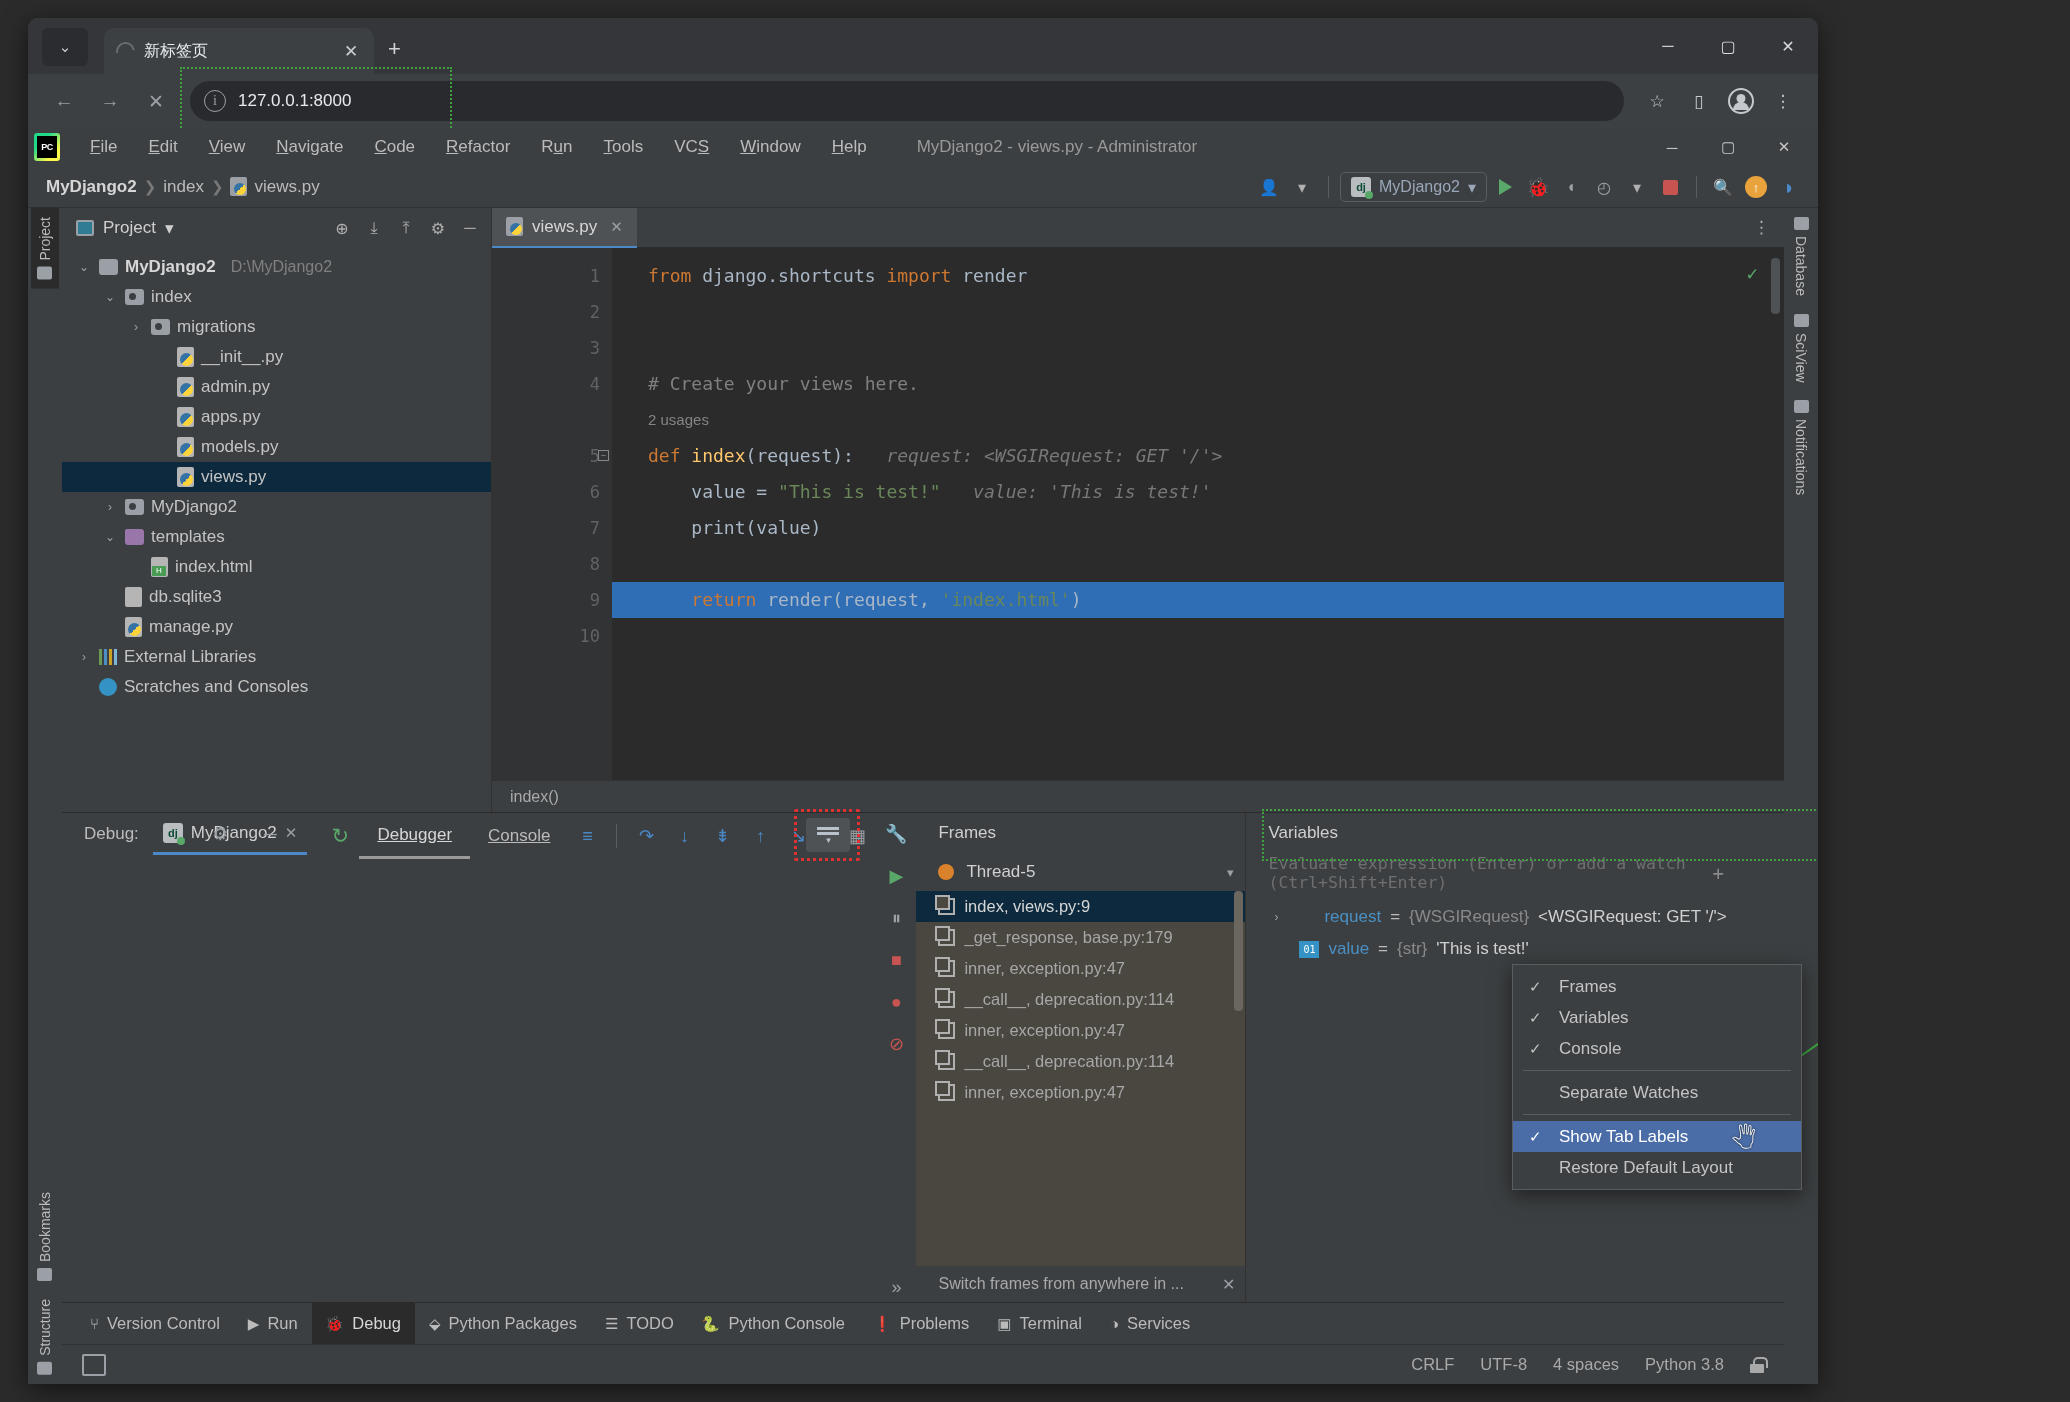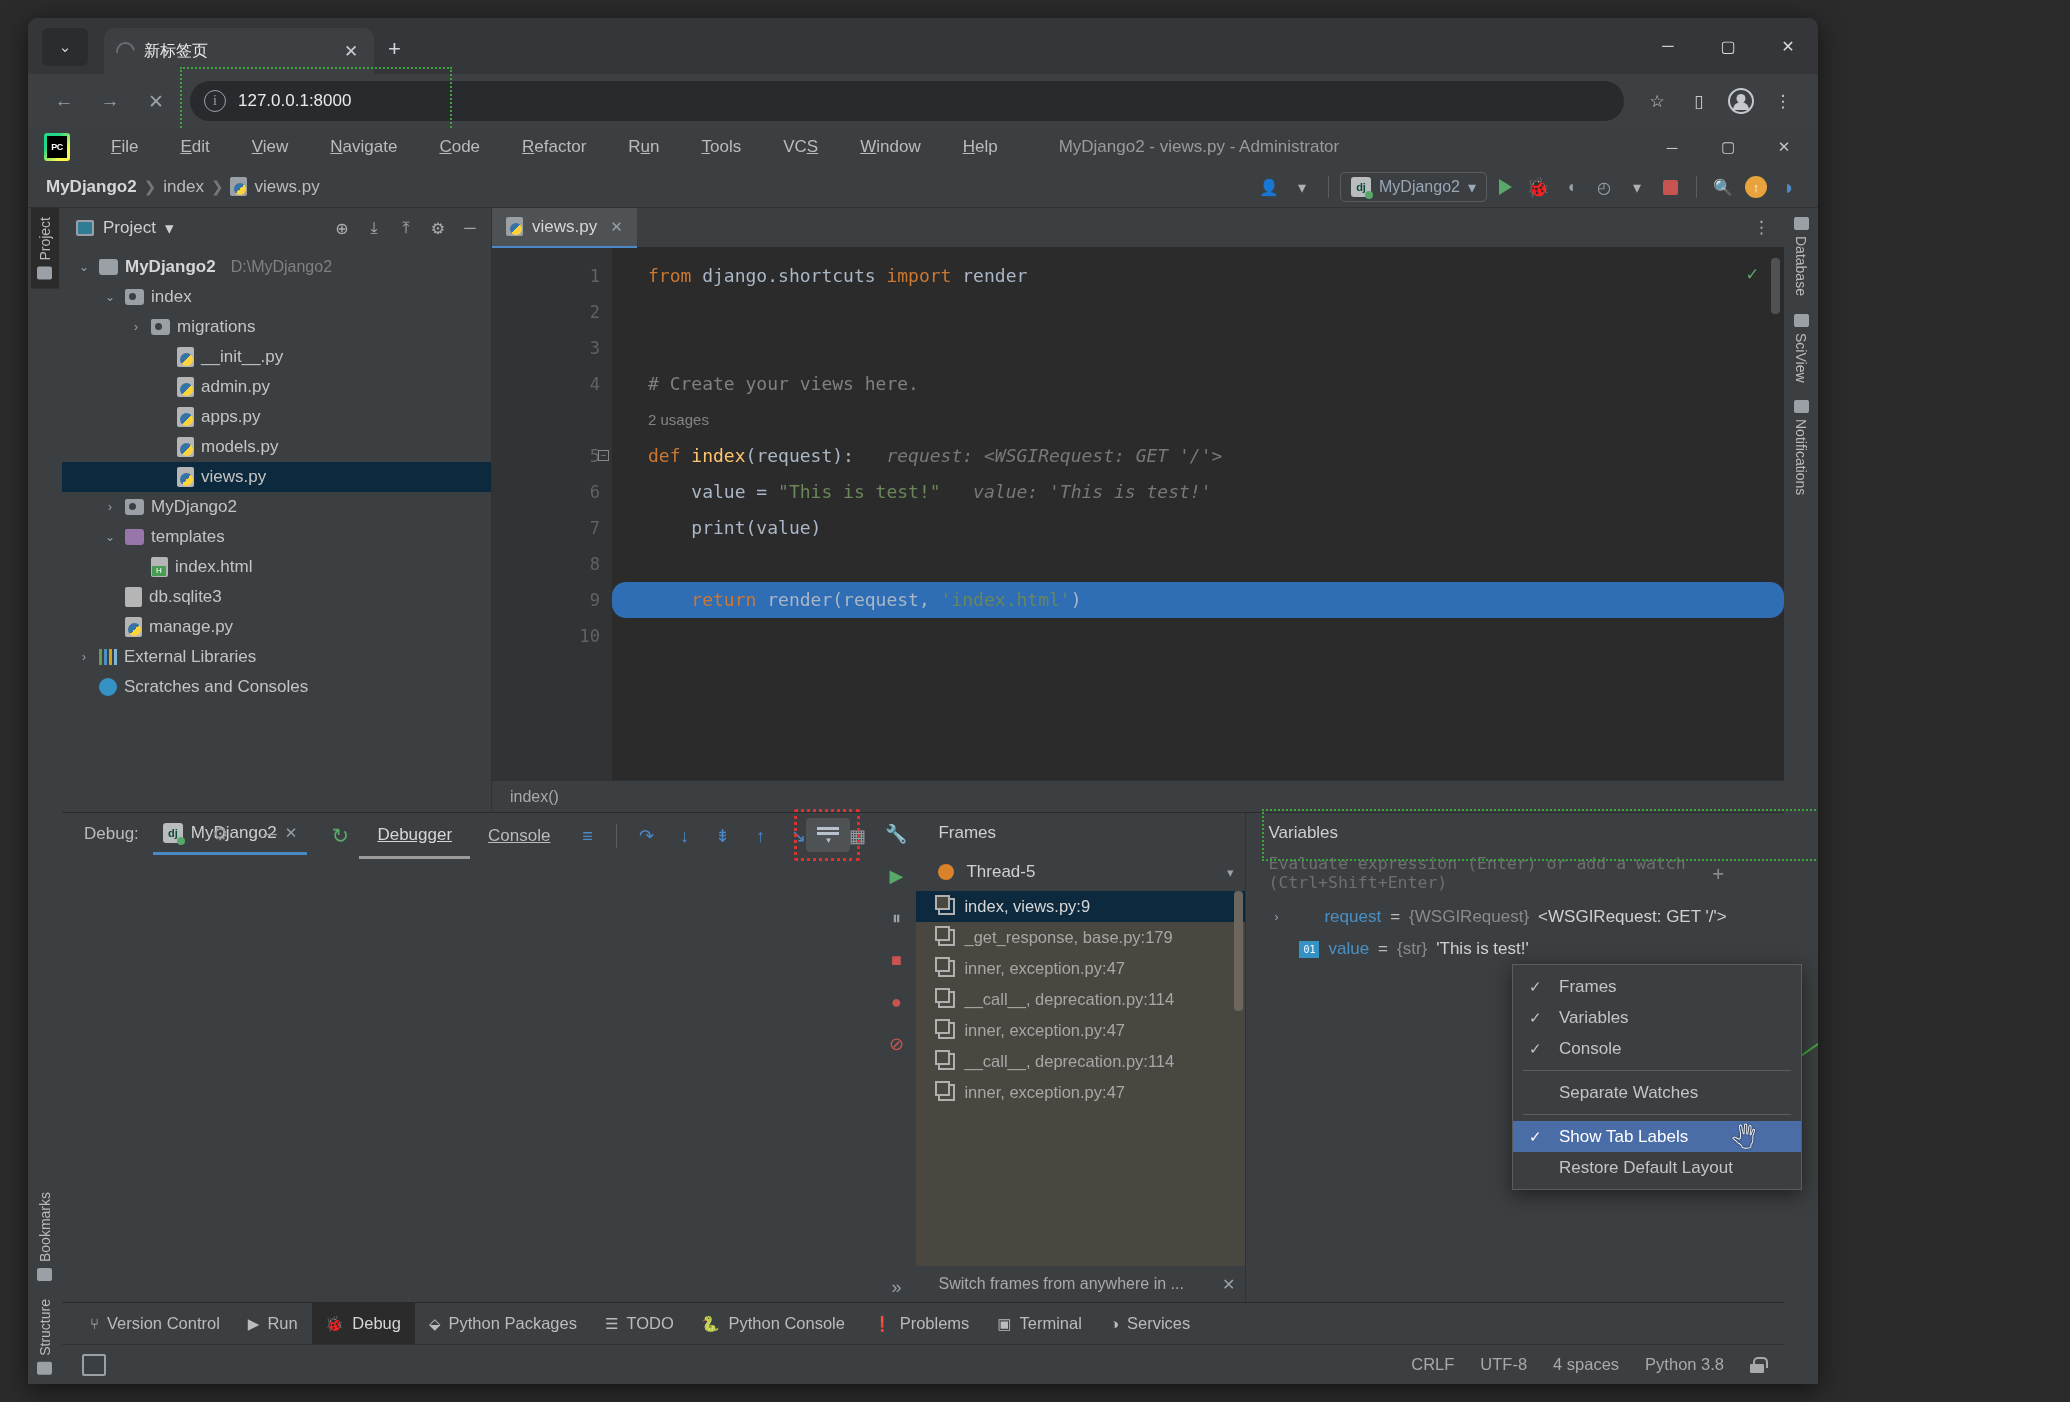--- a/index.html
+++ b/index.html
@@ -60,21 +60,21 @@
     position:absolute; left:-10px; top:-14px; width:272px; height:68px;
     border:2px dotted #3ea33e; pointer-events:none;
   }
   .addr-right { display:flex; align-items:center; gap:4px; padding-left:8px; }
   .addr-icon { width:38px; height:38px; display:flex; align-items:center; justify-content:center; color:#c5c8cc; font-size:17px; }
   .avatar-circle { width:26px;height:26px;border-radius:50%;border:2px solid #c5c8cc; position:relative;}
   .avatar-circle:before{content:"";position:absolute;left:50%;top:4px;transform:translateX(-50%);width:9px;height:9px;border-radius:50%;background:#c5c8cc;}
   .avatar-circle:after{content:"";position:absolute;left:50%;bottom:2px;transform:translateX(-50%);width:16px;height:8px;border-radius:8px 8px 0 0;background:#c5c8cc;}
   
   #ide { position:absolute; left:0; top:110px; right:0; bottom:0; background:#3c3f41; display:flex; flex-direction:column; }
-  .menubar { height:38px; background:#3c3f41; display:flex; align-items:center; padding-left:10px; gap:16px; position:relative; }
+  .menubar { height:38px; background:#3c3f41; display:flex; align-items:center; gap:5px; position:relative; }
   .pc-logo { width:26px; height:28px; margin:0 12px 0 6px; position:relative; border-radius:3px;
     background:linear-gradient(135deg,#21d789 0%,#21d789 30%,#fcf84a 75%,#fcf84a 100%); }
   .pc-logo span { position:absolute; left:3px; top:3px; right:3px; bottom:3px; background:#000; color:#fff;
     font-size:9px; font-weight:bold; display:flex; align-items:center; justify-content:center; letter-spacing:-.5px;}
   .menu-item { padding:4px 13px; color:#bbbbbb; font-size:17px; white-space:nowrap; }
   .menu-item u { text-decoration:underline; }
   .win-title { margin-left:32px; color:#9a9a9a; font-size:17px; white-space:nowrap; }
   .ide-winbtns { position:absolute; right:6px; top:0; height:38px; display:flex; }
   .ide-winbtn { width:56px; height:38px; display:flex;align-items:center;justify-content:center;color:#c6c6c6;font-size:15px;}
   
@@ -139,21 +139,21 @@
   .edtab .x { color:#9aa0a6; font-size:15px; margin-left:4px;}
   .edtab-more { position:absolute; right:14px; color:#b0b0b0; font-size:17px; }
   .code-area { flex:1; display:flex; position:relative; overflow:hidden; font-family:"DejaVu Sans Mono", monospace; font-size:18px; }
   .gutter { width:120px; background:#313335; flex:none; padding-top:10px; position:relative;}
   .gln { height:36px; line-height:36px; text-align:right; padding-right:12px; color:#606366; font-size:17px; position:relative;}
   .gln .bp { position:absolute; right:-48px; top:9px; width:18px;height:18px;border-radius:50%;background:#c75450;}
   .gln .ghtml { position:absolute; right:-22px; top:8px; width:16px;height:19px;background:#b5b5b5;border-radius:2px;}
   .gln .ghtml:after{content:"H";position:absolute;left:1px;bottom:1px;width:13px;height:9px;background:#499c54;color:#fff;font-size:7px;text-align:center;line-height:9px;font-family:"Liberation Sans",sans-serif;}
   .codelines { flex:1; padding-top:10px; position:relative; min-width:0;}
   .cl { height:36px; line-height:36px; white-space:pre; padding-left:36px; color:#a9b7c6; }
-  .cl.hl { background:#2f6db5;border-radius:14px; }
+  .cl.hl { background:#2f6db5; }
   .usages { height:36px; line-height:36px; padding-left:36px; color:#848484; font-size:15px; font-family:"Liberation Sans",sans-serif;}
   .kw { color:#cc7832; } .fn { color:#ffc66d; } .str { color:#6a8759; }
   .cmt { color:#808080; } .hint { color:#787878; font-style:italic; }
   .fold-mark { position:absolute; left:-14px; top:12px; width:11px;height:11px;border:1px solid #888; color:#888; font-size:9px; line-height:9px; text-align:center;}
   .inspect-ok { position:absolute; right:26px; top:14px; color:#59a869; font-size:19px; }
   .ed-scroll { position:absolute; right:4px; top:10px; width:9px; bottom:10px; }
   .ed-scroll i { position:absolute; right:0; top:0; width:9px; height:56px; background:#4e5254; border-radius:4px; display:block;}
   .breadcrumb-bot { height:32px; background:#3c3f41; display:flex; align-items:center; padding-left:18px; color:#a9a9a9; font-size:16px; border-top:1px solid #323232;}
   
   .debug-panel { height:490px; background:#3c3f41; display:flex; flex-direction:row; border-top:1px solid #2b2b2b; flex:none;}

